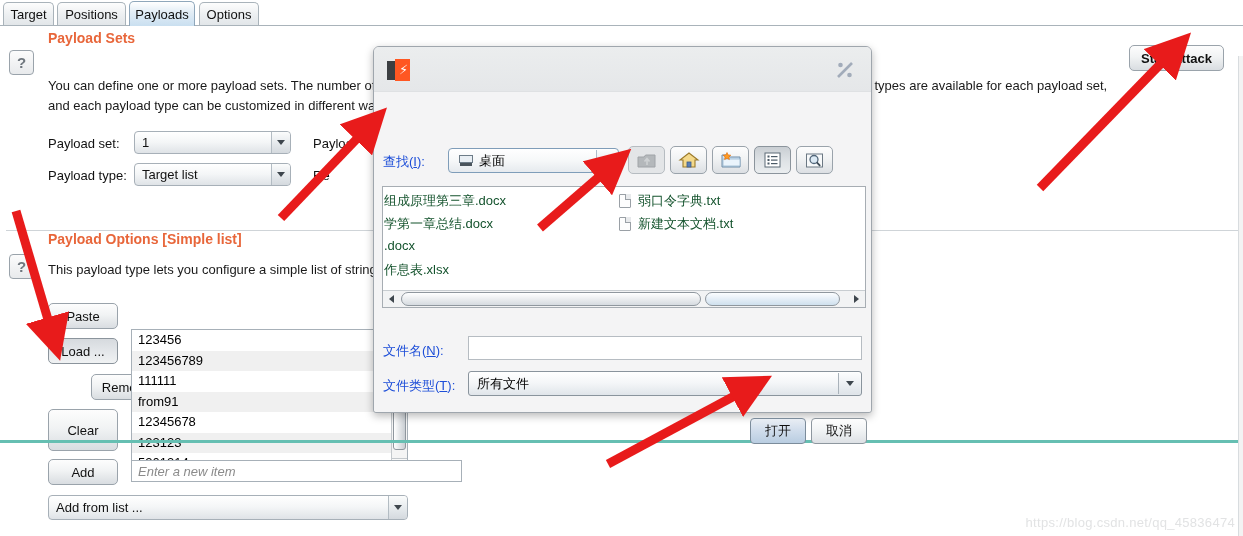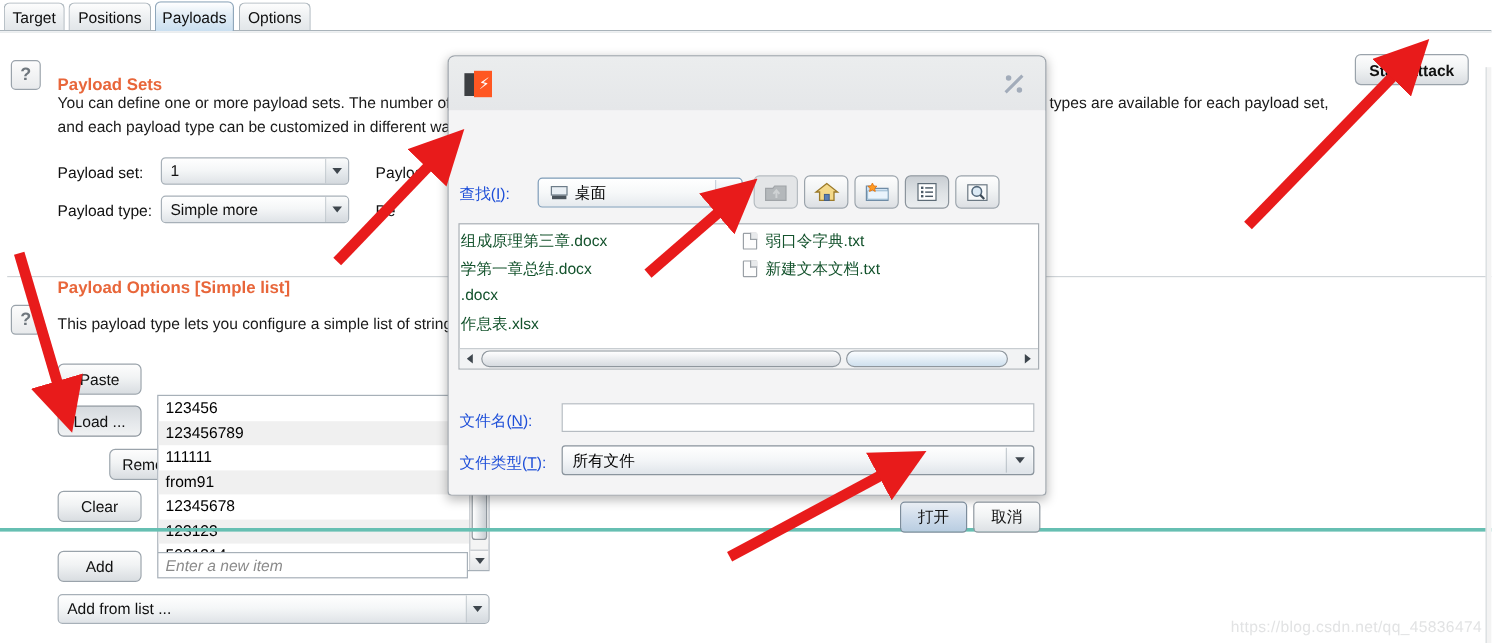--- a/index.html
+++ b/index.html
@@ -332,37 +332,37 @@
   </div>
   <div class="tab" style="left:199px;width:60px;">
     <span>Options</span>
   </div>
   <div id="tab-underline"></div>
 </div>
 
 <div id="main">
 
   <div class="help-btn" style="left:9px;top:22px;">?</div>
-  <div class="section-title" style="left:48px;top:34px;">Payload Sets</div>
+  <div class="section-title" style="left:48px;top:2px;">Payload Sets</div>
   <div class="desc" style="left:48px;top:50px;">You can define one or more payload sets. The number of</div>
   <div class="desc" style="left:868px;top:50px;">l types are available for each payload set,</div>
   <div class="desc" style="left:48px;top:70px;">and each payload type can be customized in different wa</div>
 
   <div class="fld-label" style="left:48px;top:108px;">Payload set:</div>
   <div class="combo" style="left:134px;top:103px;width:157px;">
     <span>1</span>
     <span class="arrowbox">
         <i class="tri-down"></i>
       </span>
   </div>
   <div class="fld-label" style="left:313px;top:108px;">Payloa</div>
 
   <div class="fld-label" style="left:48px;top:140px;">Payload type:</div>
   <div class="combo" style="left:134px;top:135px;width:157px;">
-    <span>Simple more</span>
+    <span>Target list</span>
     <span class="arrowbox">
         <i class="tri-down"></i>
       </span>
   </div>
   <div class="fld-label" style="left:313px;top:140px;">Re</div>
 
   <div id="grey-sep"></div>
 
   <div class="help-btn" style="left:9px;top:226px;">?</div>
   <div class="section-title" style="left:48px;top:203px;">Payload Options [Simple list]</div>
@@ -370,21 +370,21 @@
 
   <div class="btn" style="left:48px;top:275px;width:70px;height:26px;">
     <span>Paste</span>
   </div>
   <div class="btn pressed" style="left:48px;top:310px;width:70px;height:26px;">
     <span>Load ...</span>
   </div>
   <div class="btn" style="left:48px;top:346px;width:70px;height:26px;margin-left:43px;">
     <span>Remove</span>
   </div>
-  <div class="btn" style="left:48px;top:381px;width:70px;height:26px;">
+  <div class="btn" style="left:48px;top:381px;width:70px;height:42px;">
     <span>Clear</span>
   </div>
   <div class="btn" style="left:48px;top:431px;width:70px;height:26px;">
     <span>Add</span>
   </div>
 
   <div id="payload-list">
     <div class="pl-row">123456</div>
     <div class="pl-row alt">123456789</div>
     <div class="pl-row">111111</div>
@@ -393,21 +393,21 @@
     <div class="pl-row alt">123123</div>
     <div class="pl-row">5201314</div>
     <div id="pl-scroll">
       <div id="pl-thumb"></div>
       <div id="pl-downarrow">
           <i class="tri-down"></i>
         </div>
     </div>
   </div>
 
-  <div class="textfield" style="left:131px;top:432px;width:259px;">
+  <div class="textfield" style="left:131px;top:432px;width:331px;">
     <span class="ph">Enter a new item</span>
   </div>
 
   <div class="combo" style="left:48px;top:467px;width:360px;height:25px;">
     <span>Add from list ...</span>
     <span class="arrowbox">
         <i class="tri-down"></i>
       </span>
   </div>
 

